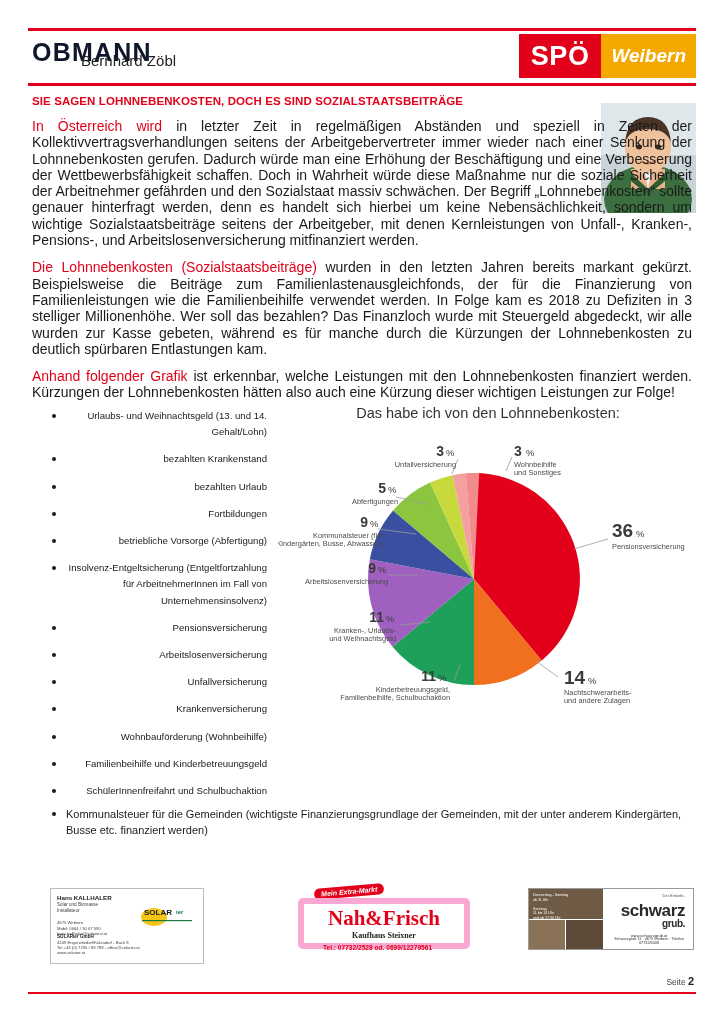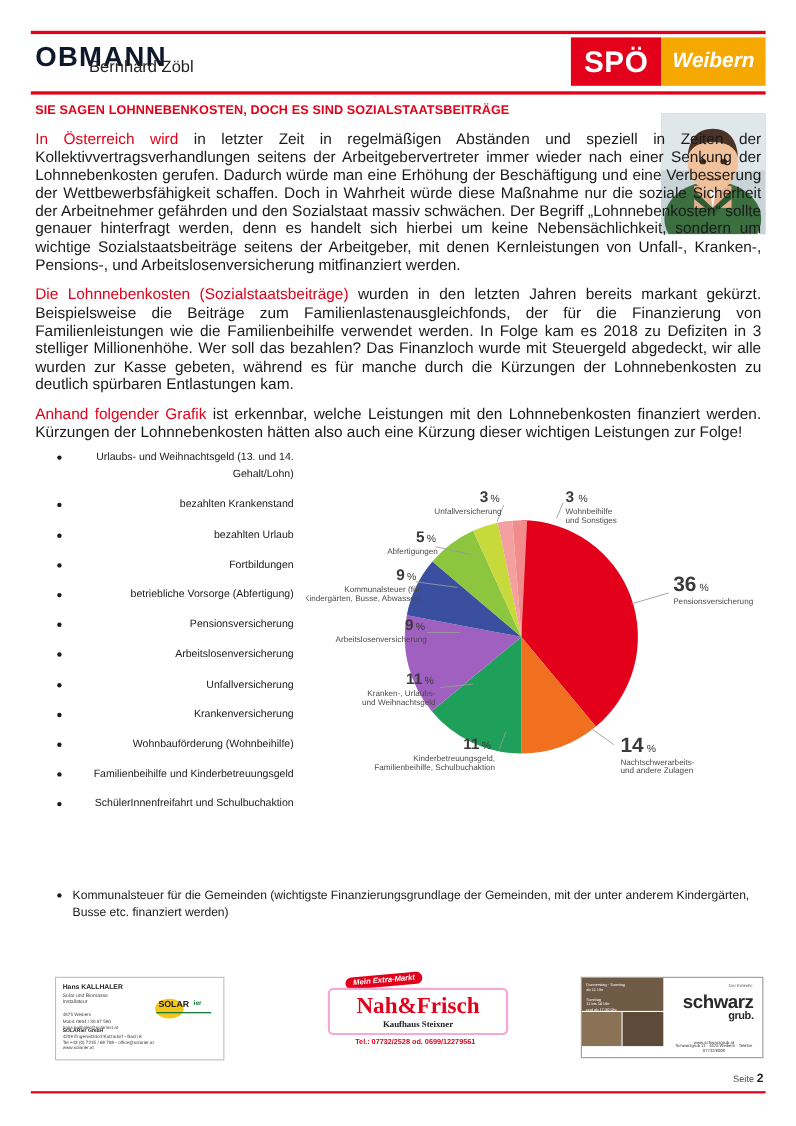--- a/index.html
+++ b/index.html
@@ -225,28 +225,28 @@
     left: 262px; top: -2px; width: 175px; height: 70px;
   }
   .nah-badge {
     position:absolute; left: 24px; top: 0px;
     background:#e2001a; color:#fff; font-size:7px; font-weight:bold;
     padding:2px 7px; border-radius:9px; transform: rotate(-5deg);
     font-style: italic;
   }
   .nah-main {
     position:absolute; left: 8px; top: 12px; width:160px;
-    border:2px solid #f9a8d4; border-radius:5px; background:#fff;
+    border:6px solid #f9a8d4; border-radius:5px; background:#fff;
     text-align:center; padding: 2px 0 3px 0;
   }
   .nah-title { font-size:21px; font-weight:bold; color:#e2001a; font-family:"Liberation Serif", serif; }
   .nah-sub { font-size:8px; color:#222; font-family:"Liberation Serif", serif;font-weight:bold; }
   .nah-tel { position:absolute; left:0; top:58px; width:175px; text-align:center; font-size:6.6px; font-weight:bold; color:#e2001a;}
   .ad-schwarz {
-    left: 500px; top: 0; width: 166px; height: 74px;
+    left: 500px; top: 0; width: 166px; height: 62px;
     border: 1px solid #9a9a9a;
     background: #ffffff;
     overflow:hidden;
   }
   .sg-photos { position:absolute; left:0; top:0; width:74px; height:62px; }
   .sg-ph { position:absolute; background:#8d7a68; }
   .sg-text { position:absolute; left:4px; top:4px; width:66px; font-size:3.6px; color:#fff; line-height:4.6px;}
   .sg-brand { position:absolute; right:8px; top:12px; font-size:17px; font-weight:bold; color:#2a2a2a; letter-spacing:-0.4px;}
   .sg-brand small{ display:block; font-size:10px; font-weight:bold; text-align:right; margin-top:-3px;}
   .sg-tag { position:absolute; right:8px; top:4px; font-size:4px; color:#555;}
@@ -308,31 +308,33 @@
     <p><span class="lead-red">Die Lohnnebenkosten (Sozialstaatsbeiträge)</span><span> wurden in den letzten Jahren bereits markant gekürzt. Beispielsweise die Beiträge zum Familienlastenausgleichfonds, der für die Finanzierung von Familienleistungen wie die Familienbeihilfe verwendet werden. In Folge kam es 2018 zu Defiziten in 3 stelliger Millionenhöhe. Wer soll das bezahlen? Das Finanzloch wurde mit Steuergeld abgedeckt, wir alle wurden zur Kasse gebeten, während es für manche durch die Kürzungen der Lohnnebenkosten zu deutlich spürbaren Entlastungen kam.</span></p>
     <p><span class="lead-red">Anhand folgender Grafik</span><span> ist erkennbar, welche Leistungen mit den Lohnnebenkosten finanziert werden. Kürzungen der Lohnnebenkosten hätten also auch eine Kürzung dieser wichtigen Leistungen zur Folge!</span></p>
   </div>
 
   <ul class="bullet-list">
     <li>Urlaubs- und Weihnachtsgeld (13. und 14. Gehalt/Lohn)</li>
     <li>bezahlten Krankenstand</li>
     <li>bezahlten Urlaub</li>
     <li>Fortbildungen</li>
     <li>betriebliche Vorsorge (Abfertigung)</li>
+    <li>Insolvenz-Entgeltsicherung (Entgeltfortzahlung für ArbeitnehmerInnen im Fall von Unternehmensinsolvenz)</li>
     <li>Pensionsversicherung</li>
     <li>Arbeitslosenversicherung</li>
     <li>Unfallversicherung</li>
     <li>Krankenversicherung</li>
     <li>Wohnbauförderung (Wohnbeihilfe)</li>
     <li>Familienbeihilfe und Kinderbetreuungsgeld</li>
     <li>SchülerInnenfreifahrt und Schulbuchaktion</li>
   </ul>
   <div class="wide-item">Kommunalsteuer für die Gemeinden (wichtigste Finanzierungsgrundlage der Gemeinden, mit der unter anderem Kindergärten, Busse etc. finanziert werden)</div>
 
   <div class="chart-block">
+    <div class="chart-title">Das habe ich von den Lohnnebenkosten:</div>
     <svg class="chart-svg" width="420" height="276" viewBox="0 0 420 276">
       <g transform="translate(196,150)">
 
         <path d="M0 0 L0 -106 A106 106 0 0 1 67.7 81.5 Z" fill="#e2001a"></path>
 
         <path d="M0 0 L67.7 81.5 A106 106 0 0 1 0 106 Z" fill="#f07020"></path>
 
         <path d="M0 0 L0 106 A106 106 0 0 1 -81.5 67.7 Z" fill="#1ea05a"></path>
 
         <path d="M0 0 L-81.5 67.7 A106 106 0 0 1 -104.2 -19.7 Z" fill="#a060c0"></path>

